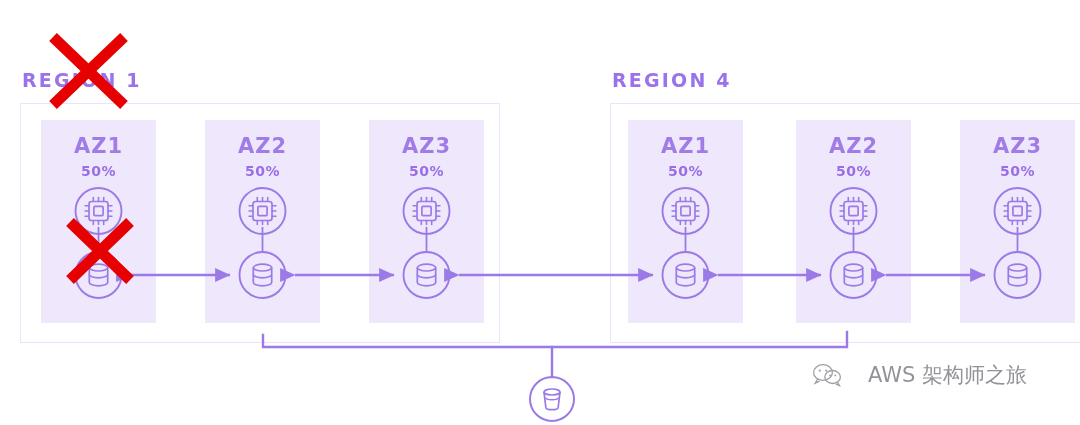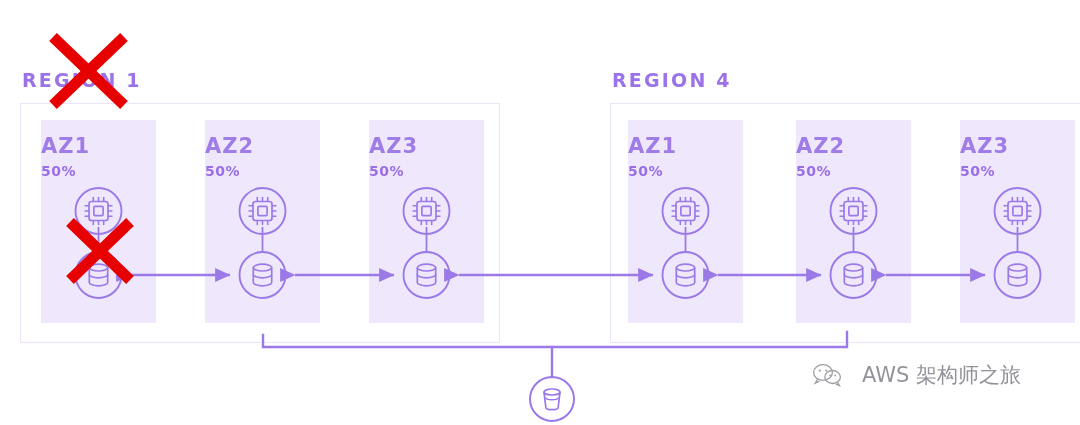--- a/index.html
+++ b/index.html
@@ -19,32 +19,32 @@
     position:absolute;
     color:#9b72ea;
     font-size:19px;
     font-weight:700;
     letter-spacing:2.2px;
   }
 
   
   .az{position:absolute;background:#efe8fc;box-sizing:border-box;}
   .az-title{
-    position:absolute;left:0;right:0;text-align:left;
+    position:absolute;left:0;right:0;text-align:center;
     color:#a07ce8;font-size:21px;font-weight:700;letter-spacing:1px;
   }
   .az-pct{
-    position:absolute;left:0;right:0;text-align:left;
+    position:absolute;left:0;right:0;text-align:center;
     color:#9a6ee6;font-size:14px;font-weight:700;letter-spacing:.5px;
   }
 
   
   .watermark{
     position:absolute;
-    display:flex;align-items:center;gap:20px;
+    display:flex;align-items:center;gap:26px;
     color:#7b7b84;
     font-size:21px;
     font-family:"DejaVu Sans","Liberation Sans",sans-serif;
     white-space:nowrap;
     opacity:.82;
   }
   .wechat-ico{flex:0 0 auto;}
 </style>
 </head>
 <body>

